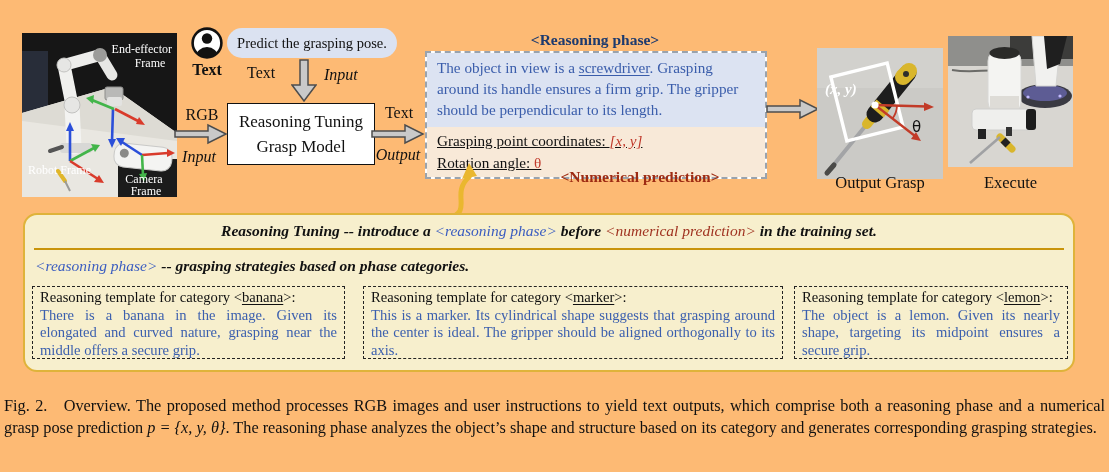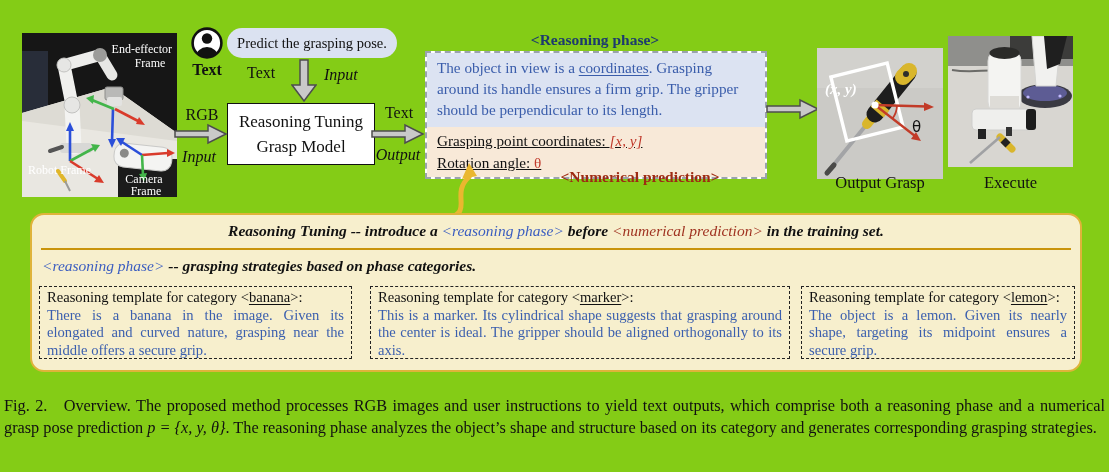--- a/index.html
+++ b/index.html
@@ -1,16 +1,16 @@
 <!DOCTYPE html>
 <html><head>
 <meta charset="utf-8">
 <style>
   html,body{margin:0;padding:0;background:#ffffff;}
-  .canvas{position:relative;width:1109px;height:472px;background:#84cc16;overflow:hidden;
+  .canvas{position:relative;width:1109px;height:472px;background:#fdba74;overflow:hidden;
           font-family:"Liberation Serif","DejaVu Serif",serif;color:#111;}
   .abs{position:absolute;}
   .ctr{text-align:center;}
   .it{font-style:italic;}
   .b{font-weight:bold;}
   .u{text-decoration:underline;text-underline-offset:2px;}
 
   
   .photo{position:absolute;overflow:hidden;}
   .prompt-box{background:#dbe2f1;font-size:14.5px;line-height:30px;text-align:center;border-radius:15px;}
@@ -154,21 +154,21 @@
   <div class="abs" style="left:371px;top:122px;">
     <svg width="54" height="24" viewBox="0 0 54 24">
       <path d="M1,9 L34,9 L34,3 L52,12 L34,21 L34,15 L1,15 Z" fill="#c9c9c9" stroke="#4d4d4d" stroke-width="1.5"></path>
     </svg>
   </div>
   <div class="abs flow-label it ctr" style="left:366px;top:146px;width:64px;">Output</div>
 
   <div class="abs phase-title ctr" style="left:425px;top:31px;width:340px;">&lt;Reasoning phase&gt;</div>
 
   <div class="abs dashed-box" style="left:425px;top:51px;width:338px;">
-    <div class="blue-sec"><span>The object in view is a </span><span class="u">coordinates</span><span>. Grasping around its handle ensures a firm grip. The gripper should be perpendicular to its length.</span></div>
+    <div class="blue-sec"><span>The object in view is a </span><span class="u">screwdriver</span><span>. Grasping around its handle ensures a firm grip. The gripper should be perpendicular to its length.</span></div>
     <div class="tan-sec">
       <div><span>Grasping point coordinates: </span><span class="red-val it">[x, y]</span></div>
       <div><span>Rotation angle: </span><span class="red-val">θ</span></div>
     </div>
   </div>
 
   <div class="abs num-title ctr" style="left:470px;top:168px;width:340px;">&lt;Numerical prediction&gt;</div>
 
   <div class="abs" style="left:432px;top:162px;">
     <svg width="72" height="58" viewBox="0 0 72 58">
@@ -236,21 +236,21 @@
       <rect x="30" y="93" width="8" height="10" fill="#222"></rect>
       <rect x="58" y="91" width="6" height="9" fill="#333"></rect>
 
       <path d="M52,101 L64,113" stroke="#d9b62c" stroke-width="7" stroke-linecap="round"></path>
       <path d="M55,104 L60,109" stroke="#222" stroke-width="7"></path>
       <path d="M22,127 L52,101" stroke="#a0a1a3" stroke-width="2.6"></path>
     </svg>
   </div>
   <div class="abs photo-caption" style="left:948px;top:173px;width:125px;">Execute</div>
 
-  <div class="abs tuning-panel" style="left:30px;top:213px;width:1052px;height:159px;box-sizing:border-box;">
+  <div class="abs tuning-panel" style="left:23px;top:213px;width:1052px;height:159px;box-sizing:border-box;">
     <div class="abs tuning-header" style="left:0;top:7px;width:100%;"><span class="b">Reasoning Tuning</span><span class="b"> -- introduce a </span><span class="blue-phrase">&lt;reasoning phase&gt;</span><span class="b"> before </span><span class="red-phrase">&lt;numerical prediction&gt;</span><span class="b"> in the training set.</span></div>
     <div class="abs tuning-sep" style="left:9px;right:9px;top:33px;"></div>
     <div class="abs tuning-sub" style="left:10px;top:42px;"><span class="blue-phrase">&lt;reasoning phase&gt;</span><span class="b"> -- grasping strategies based on phase categories.</span></div>
 
     <div class="abs tmpl-box" style="left:7px;top:71px;width:313px;height:73px;">
       <div class="tmpl-head"><span>Reasoning template for category &lt;</span><span class="u">banana</span><span>&gt;:</span></div>
       <div class="tmpl-body">There is a banana in the image. Given its elongated and curved nature, grasping near the middle offers a secure grip.</div>
     </div>
 
     <div class="abs tmpl-box" style="left:338px;top:71px;width:420px;height:73px;">

